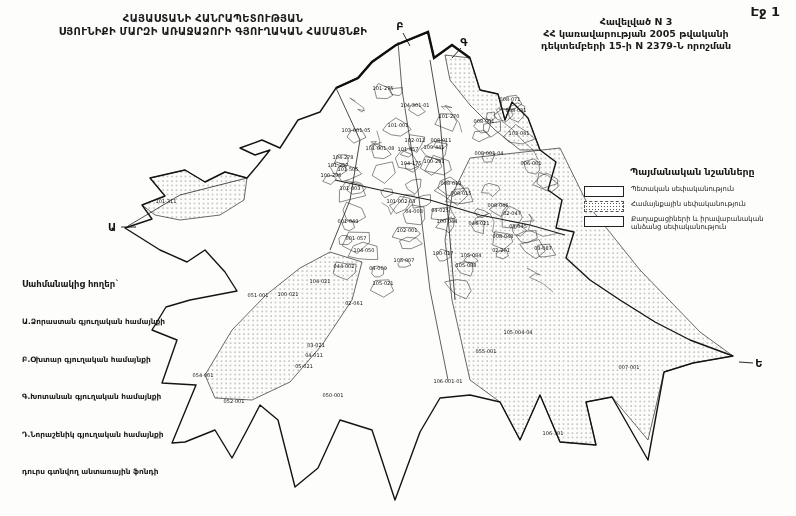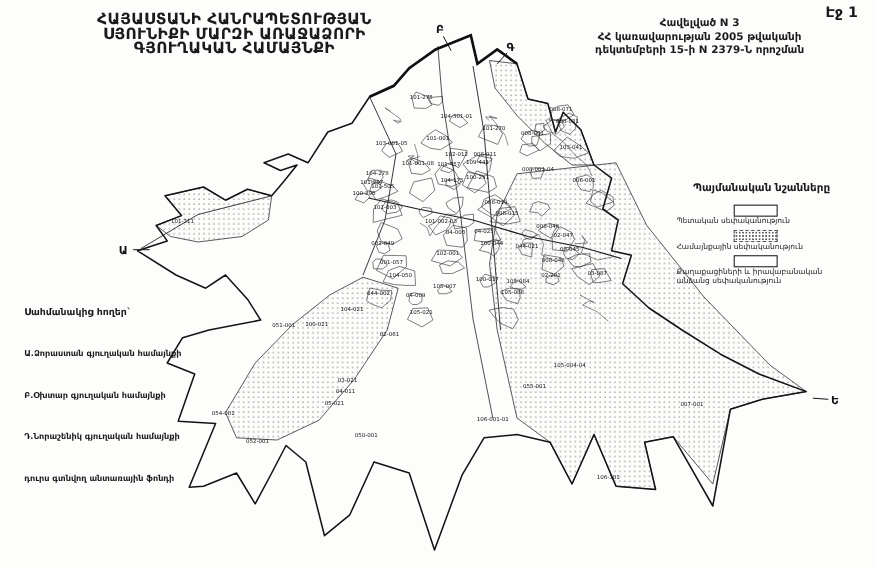--- a/index.html
+++ b/index.html
@@ -1,28 +1,28 @@
 <!DOCTYPE html>
 <html><head>
 <meta charset="utf-8">
 <style>
   html,body{margin:0;padding:0;}
   body{width:796px;height:516px;position:relative;background:#fdfdfc;overflow:hidden;
        font-family:"DejaVu Sans",sans-serif;color:#1b1b1b;}
   .abs{position:absolute;}
   
   .title-left{left:48px;top:12px;width:330px;text-align:center;font-weight:bold;
-              font-size:14px;line-height:13px;letter-spacing:.3px;}
+              font-size:10px;line-height:13px;letter-spacing:.3px;}
   .title-right{left:497px;top:16px;width:278px;text-align:center;font-weight:bold;
                font-size:9.5px;line-height:12px;}
   .page-no{right:16px;top:4px;font-weight:bold;font-size:13px;}
   
   .legend{left:584px;top:166px;width:212px;}
   .legend-title{font-weight:bold;font-size:9.5px;margin:0 0 8px 46px;}
-  .legend-row{display:flex;align-items:center;margin-bottom:3px;flex-direction:column;}
+  .legend-row{display:flex;align-items:flex-start;margin-bottom:3px;}
   .swatch{width:38px;height:9px;border:1px solid #222;background:#fff;flex:0 0 auto;
           margin-right:7px;margin-top:1px;}
   .swatch.dotted{border:1px dashed #555;
      background-image:radial-gradient(#555 .6px, transparent .7px);
      background-size:3px 3px;}
   .legend-label{font-size:6.8px;line-height:8px;width:150px;}
   
   .adjacent{left:22px;top:279px;width:200px;}
   .adjacent-title{font-size:8.5px;font-weight:bold;margin-bottom:7px;}
   .adjacent-line{font-size:7.4px;font-weight:600;line-height:9.6px;margin-top:28px;}
@@ -253,15 +253,16 @@
   <div class="legend-row">
     <span class="swatch"></span>
     <span class="legend-label">Քաղաքացիների և իրավաբանական անձանց սեփականություն</span>
   </div>
 </div>
 
 <div class="abs adjacent">
   <div class="adjacent-title">Սահմանակից հողեր`</div>
   <div class="adjacent-line">Ա.Ձորաստան գյուղական համայնքի</div>
   <div class="adjacent-line">Բ.Օխտար գյուղական համայնքի</div>
+  <div class="adjacent-line">Գ.Խոտանան գյուղական համայնքի</div>
   <div class="adjacent-line">Դ.Նորաշենիկ գյուղական համայնքի</div>
   <div class="adjacent-line">դուրս գտնվող անտառային ֆոնդի</div>
 </div>
 
 </body></html>

